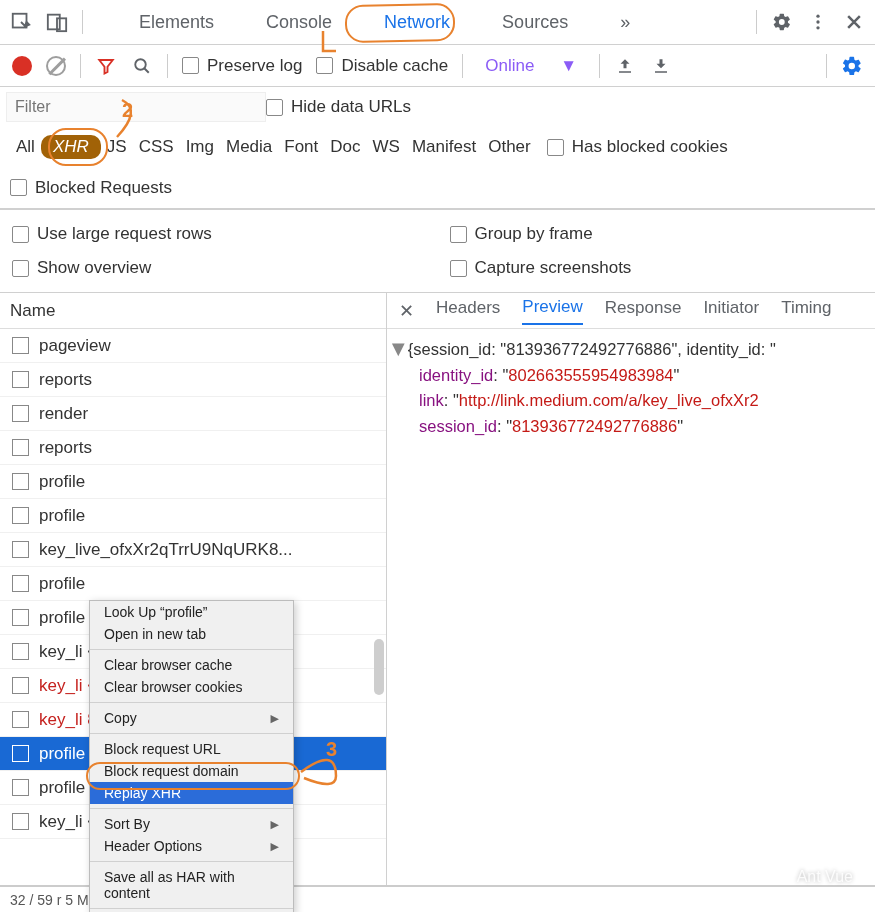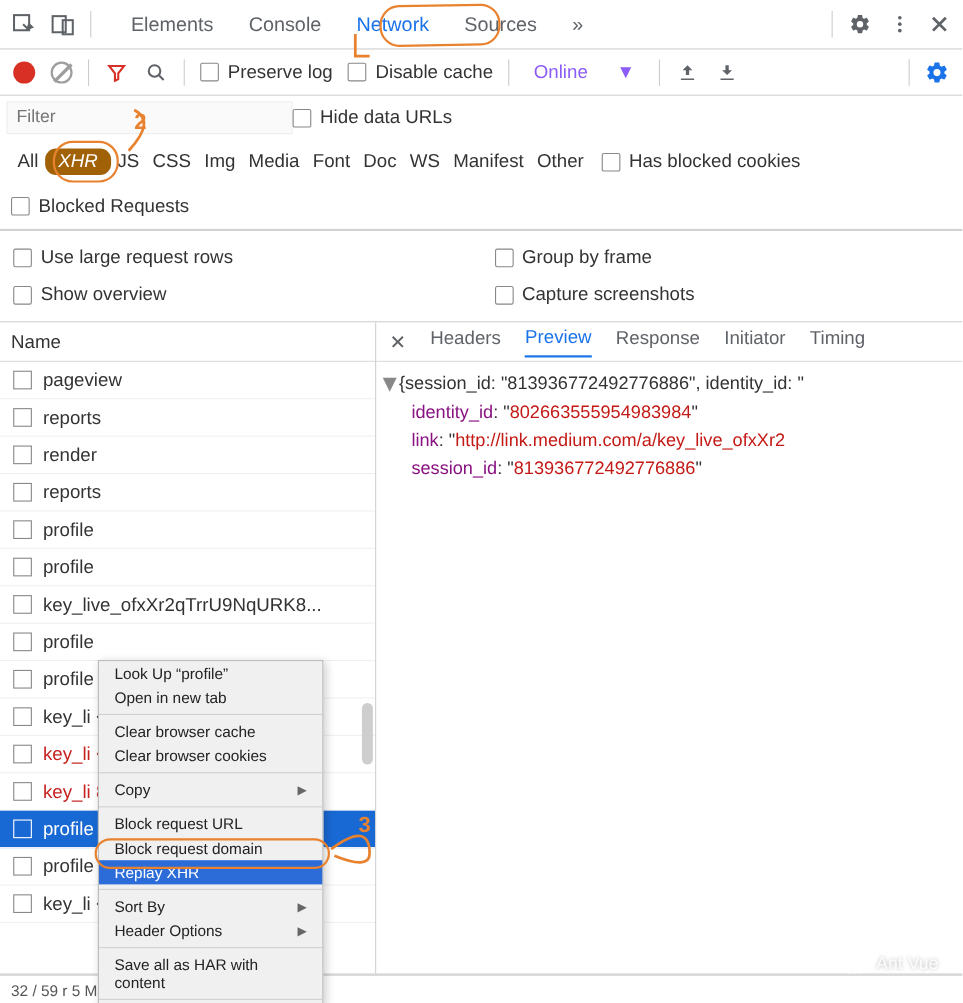--- a/index.html
+++ b/index.html
@@ -1,21 +1,21 @@
 <!DOCTYPE html>
 <html><head>
   <meta charset="utf-8">
   <style>
     * { box-sizing: border-box; margin: 0; padding: 0; font-family: -apple-system, BlinkMacSystemFont, "Segoe UI", sans-serif; }
     body { width: 875px; height: 912px; background: #fff; color: #333; font-size: 16px; overflow: hidden; }
     
     .toolbar-top { display: flex; align-items: center; height: 45px; padding: 0 10px; border-bottom: 1px solid #d0d0d0; gap: 14px; }
     .tb-icon { width: 22px; height: 22px; display: flex; align-items: center; justify-content: center; color: #5f6368; cursor: pointer; }
     .tab-strip { display: flex; gap: 28px; margin-left: 20px; font-size: 18px; color: #5f6368; }
-    .tab-strip .tab { cursor: pointer; padding: 10px 2px; }
+    .tab-strip .tab { cursor: pointer; padding: 10px 2px; margin-left: 20px; }
     .tab-strip .tab.active { color: #1a73e8; }
     .spacer { flex: 1; }
     .network-tab-hl { position: absolute; left: 345px; top: 4px; width: 110px; height: 38px; border: 2px solid #e8822e; border-radius: 18px; transform: rotate(-1deg); pointer-events: none; }
     .tick-mark { position: absolute; left: 318px; top: 26px; width: 30px; height: 30px; pointer-events:none; }
     
     .sub-toolbar { display: flex; align-items: center; height: 42px; padding: 0 12px; border-bottom: 1px solid #d0d0d0; gap: 14px; }
     .record-dot { width:20px; height:20px; border-radius:50%; background:#d93025; }
     .gray-stop { width: 20px; height: 20px; border: 2.5px solid #9e9e9e; border-radius: 50%; position: relative; }
     .gray-stop::after { content:''; position:absolute; width:22px; height:2.5px; background:#9e9e9e; transform: rotate(-45deg); top:7px; left:-2px; }
     .divider { width:1px; height:24px; background:#ccc; }
@@ -32,21 +32,21 @@
     .type-pill.sel { background:#a16207; color:#fff; border-radius:10px; padding:2px 12px;font-style:italic; }
     .xhr-hl { position:absolute; left:48px; top:128px; width:60px; height:38px; border:2px solid #e8822e; border-radius:18px; pointer-events:none; }
     .arrow-2 { position:absolute; left:112px; top:95px; pointer-events:none; }
     
     .blocked-row { display:flex; align-items:center; height:42px; padding:0 10px; gap:10px; border-bottom:1px solid #d0d0d0; font-size:17px; }
     
     .options-panel { display:flex; border-top:1px solid #d0d0d0; border-bottom:1px solid #d0d0d0; height:84px; }
     .opt-col { width:50%; display:flex; flex-direction:column; justify-content:center; gap:14px; padding-left:12px; }
     
     .main-split { display:flex; height:calc(912px - 45px - 42px - 40px - 40px - 42px - 84px - 26px); border-bottom:1px solid #ccc; }
-    .name-panel { width:342px; border-right:1px solid #d0d0d0; display:flex; flex-direction:column; position:relative; }
+    .name-panel { width:387px; border-right:1px solid #d0d0d0; display:flex; flex-direction:column; position:relative; }
     .name-header { height:36px; display:flex; align-items:center; padding:0 10px; font-size:17px; border-bottom:1px solid #ddd; }
     .req-list { flex:1; overflow:hidden; position:relative; }
     .req-row { height:34px; display:flex; align-items:center; padding:0 12px; gap:10px; border-bottom:1px solid #f0f0f0; font-size:17px; white-space:nowrap; overflow:hidden; text-overflow:ellipsis; }
     .req-row.red { color:#c5221f; }
     .req-row.selected { background:#1969d4; color:#fff; }
     .doc-icon { width:17px; height:17px; border:1px solid #888; display:inline-block; flex-shrink:0; }
     .req-row.selected .doc-icon { border-color:#fff; }
     .scrollbar-sim { position:absolute; right:2px; top:310px; width:10px; height:56px; background:#cecece; border-radius:5px; }
     
     .detail-panel { flex:1; display:flex; flex-direction:column; }

